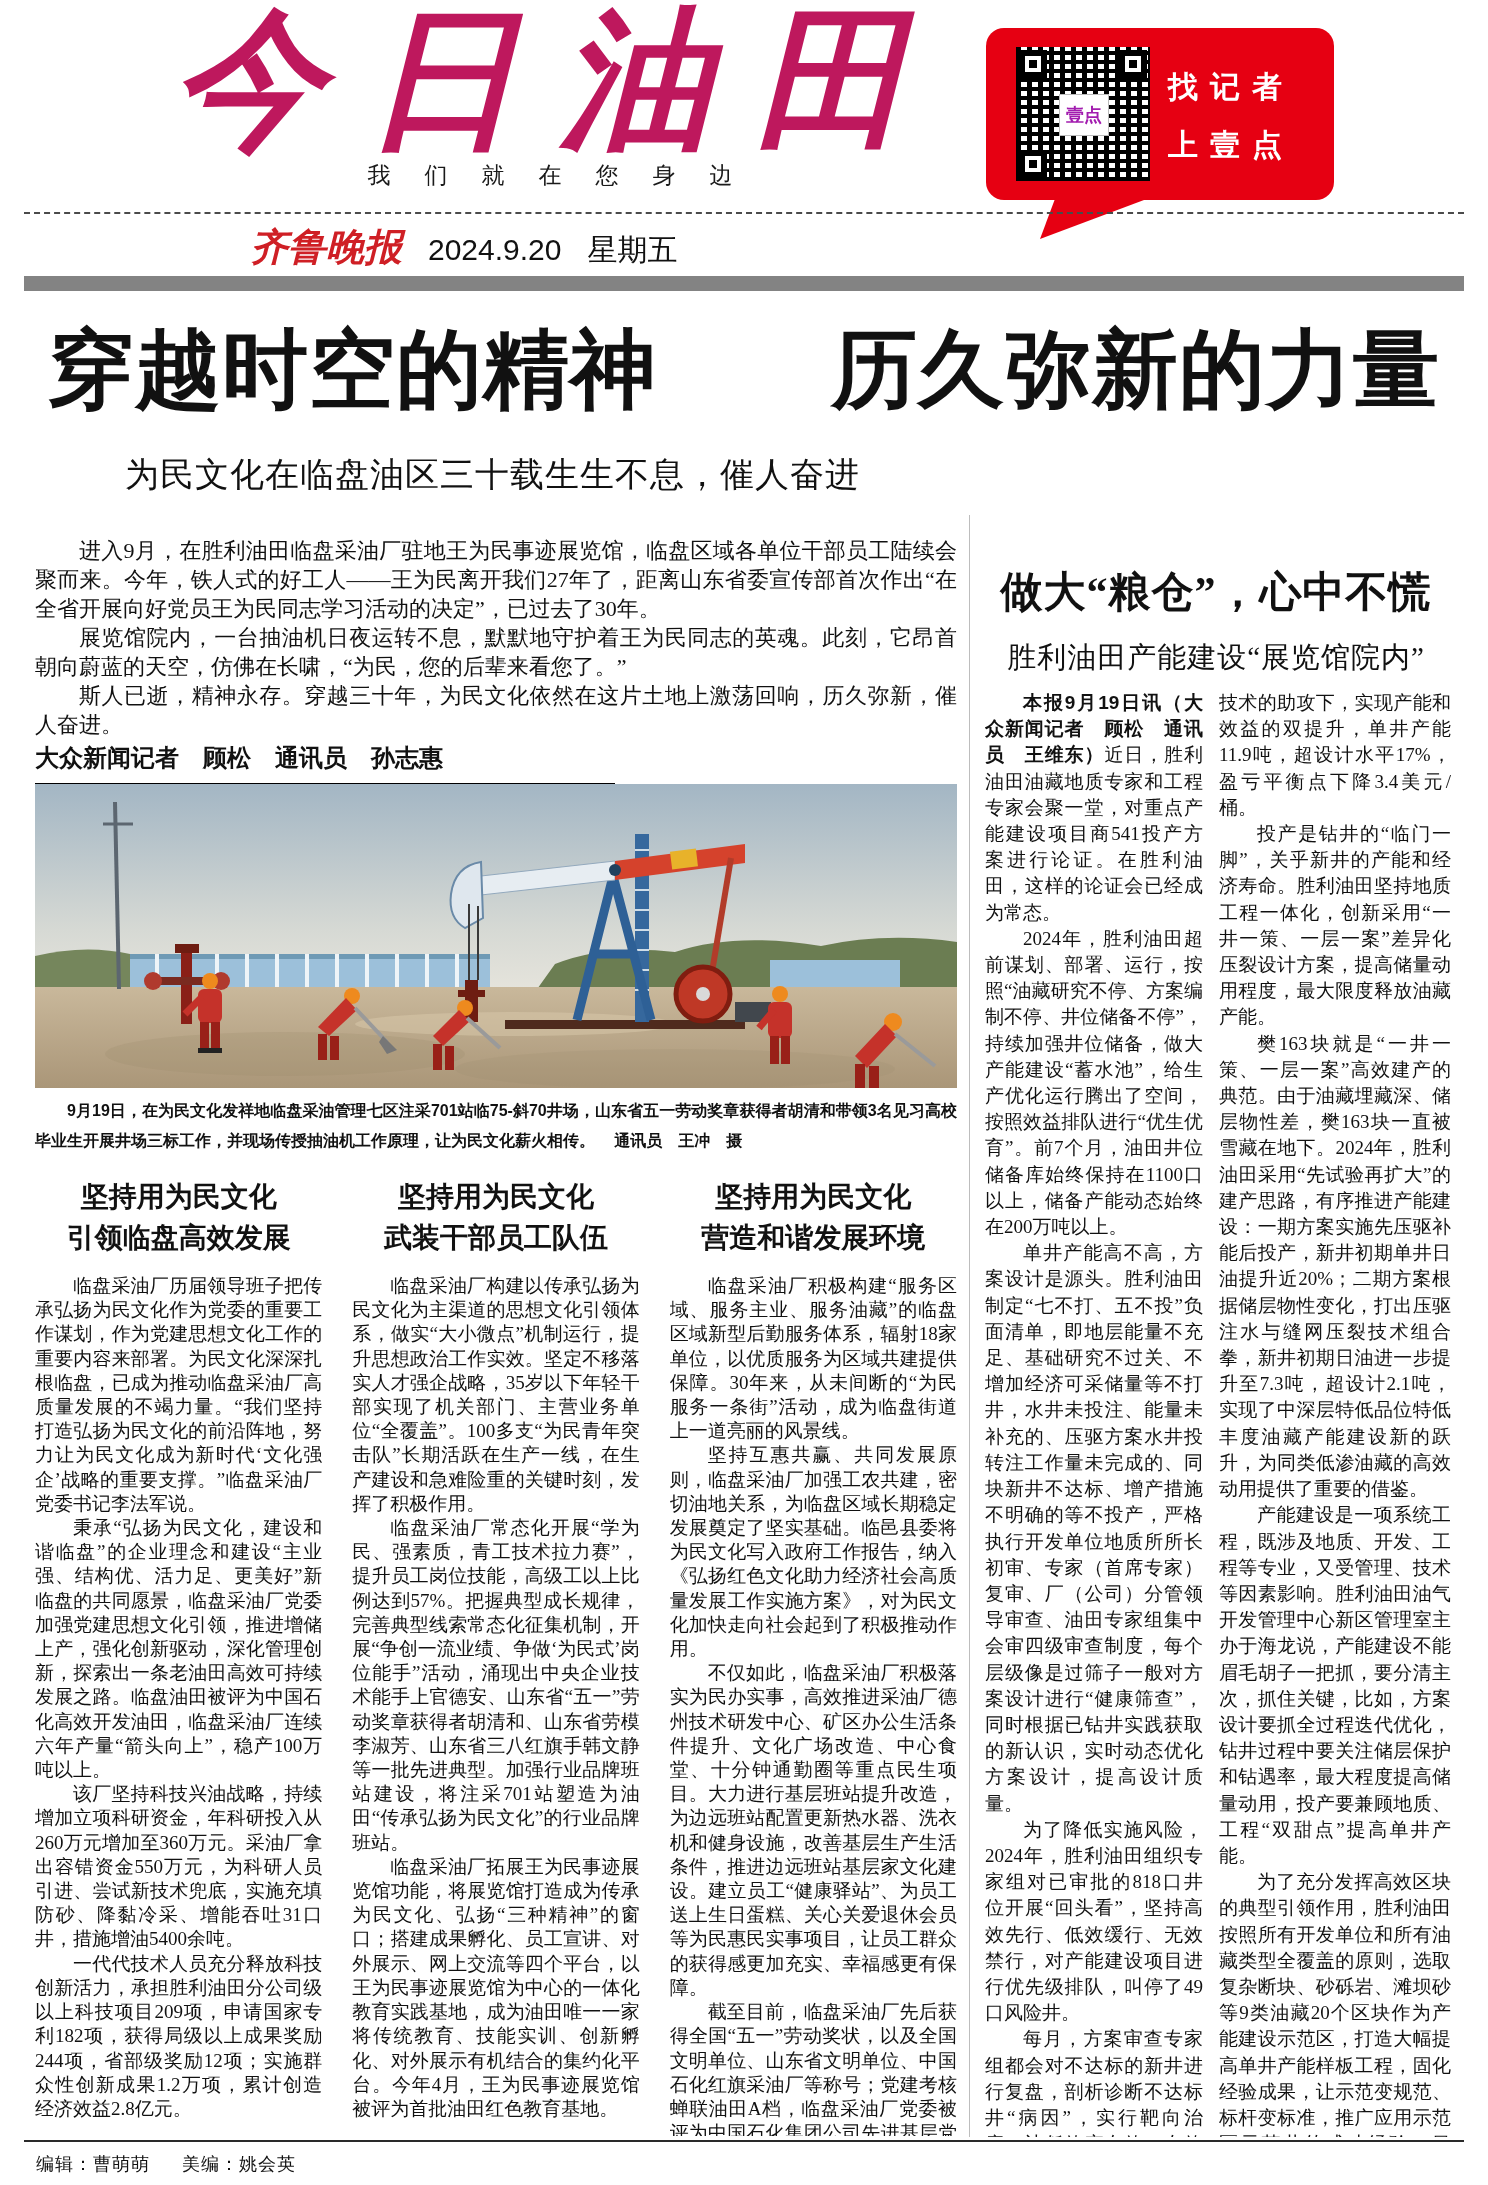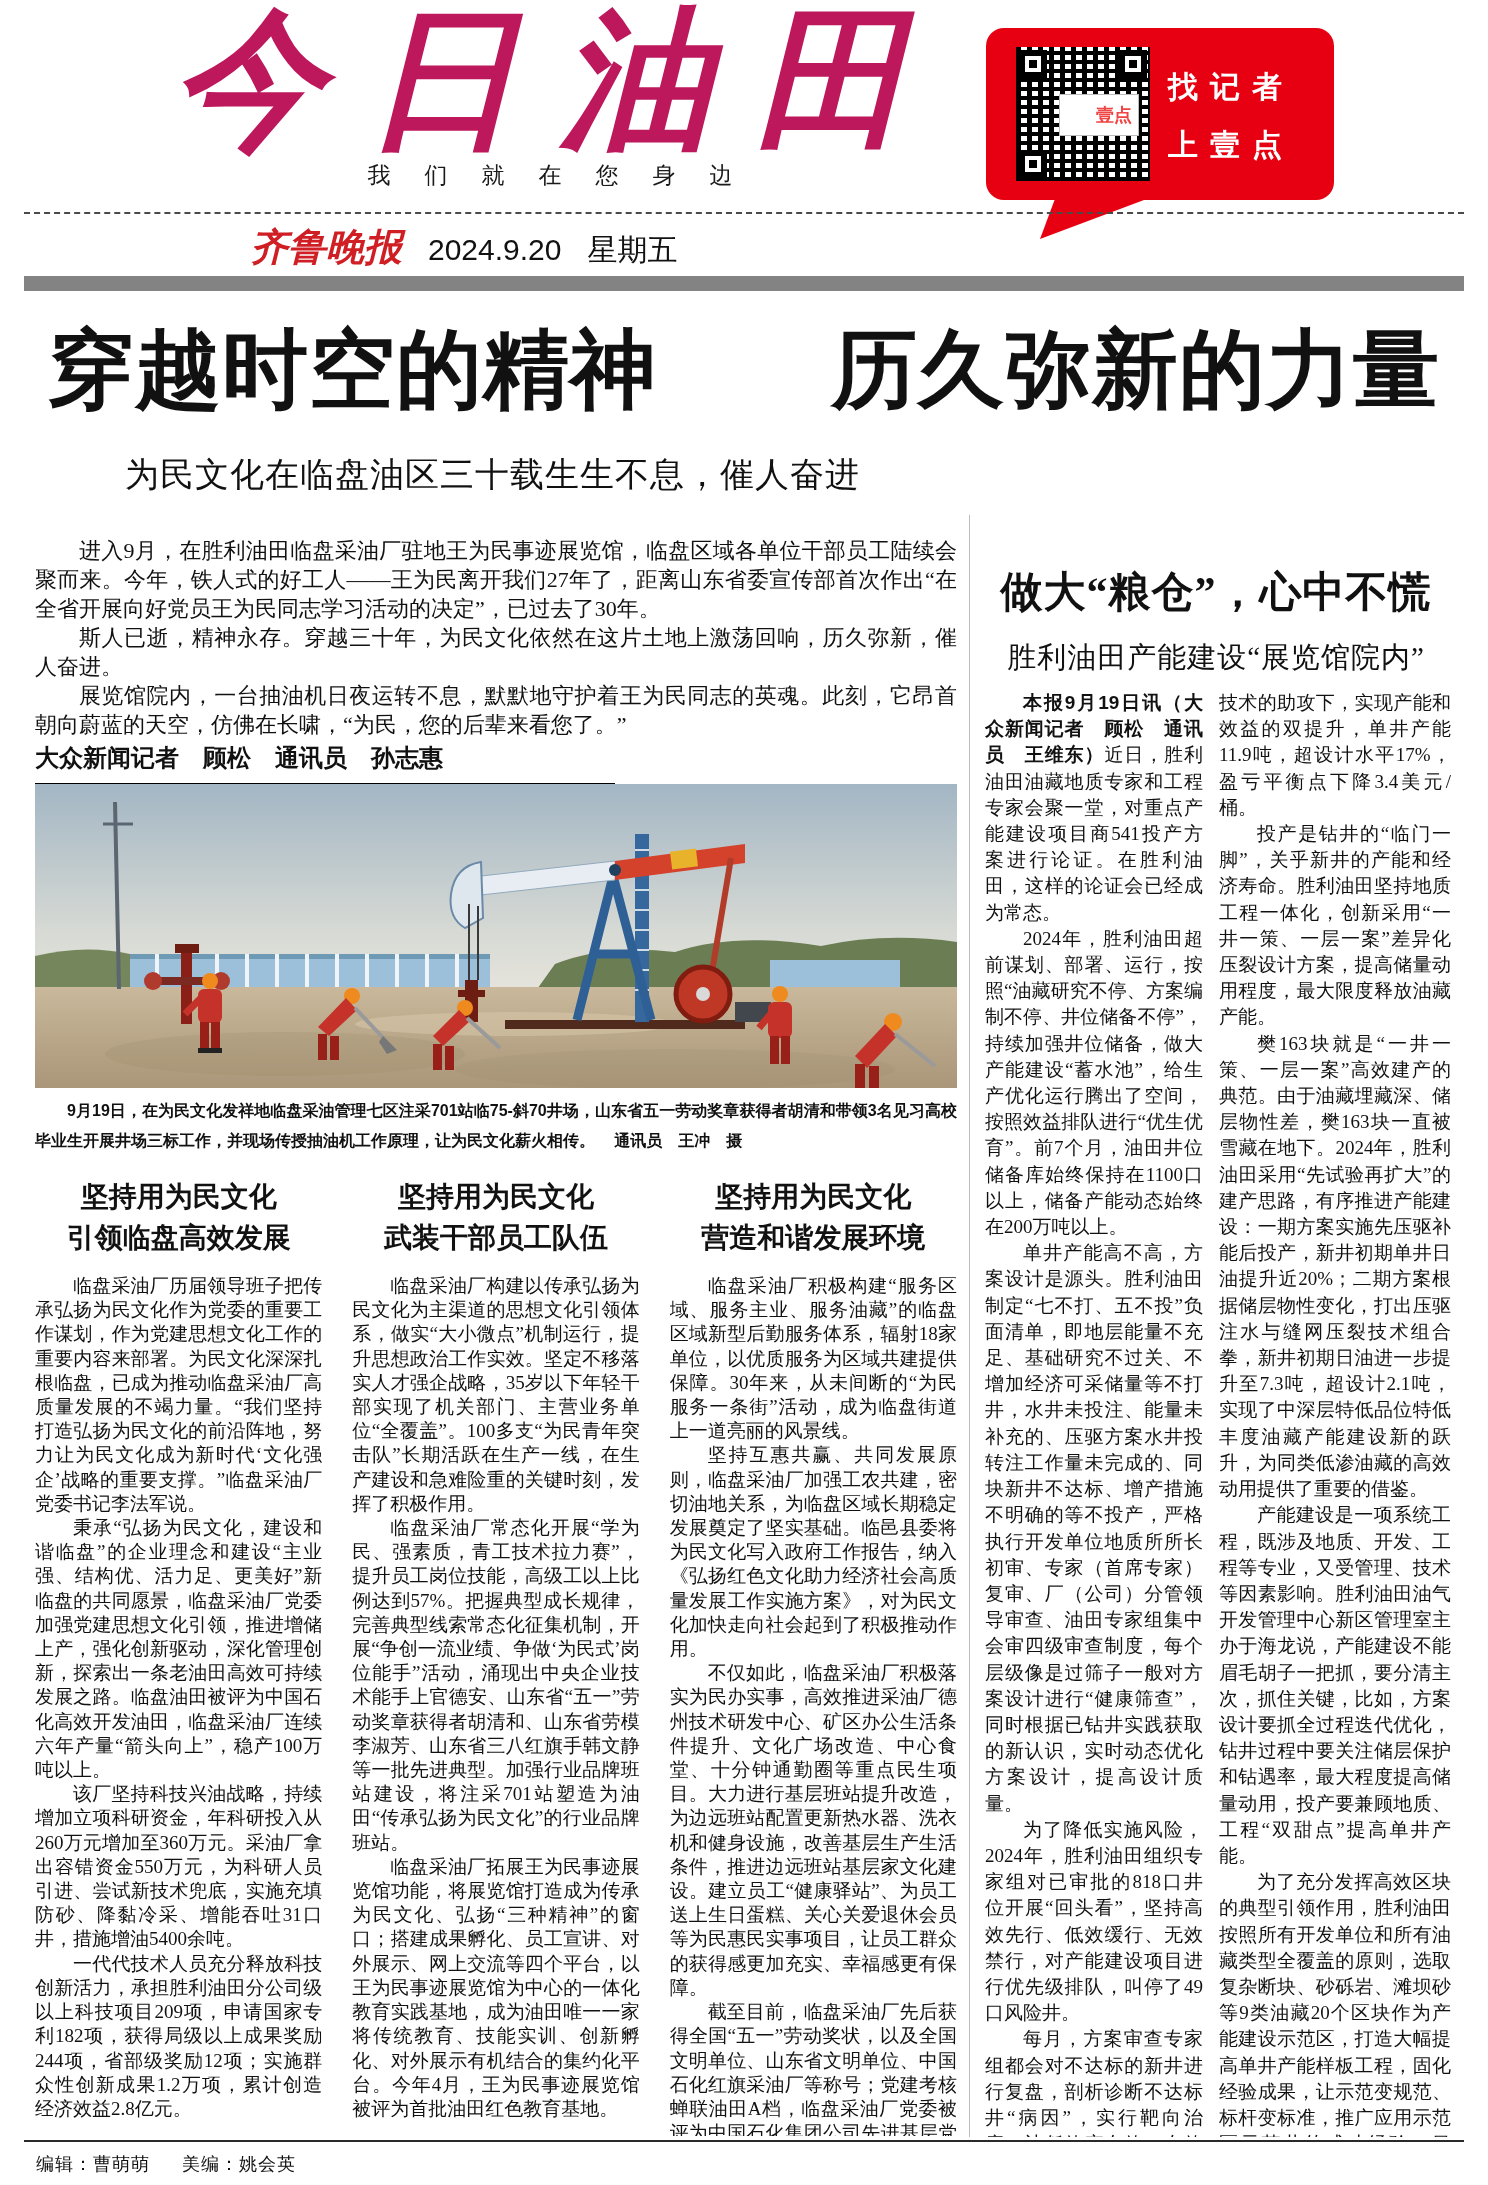--- a/index.html
+++ b/index.html
@@ -15,21 +15,21 @@
   .bubble-tail{position:absolute;left:1040px;top:197px;width:112px;height:42px;background:#e60012;
         clip-path:polygon(0 100%,14% 0,100% 0);}
   .qr{position:absolute;left:1016px;top:47px;width:134px;height:134px;background:
         repeating-linear-gradient(90deg,#000 0 5px,transparent 5px 11px),
         repeating-linear-gradient(0deg,#000 0 4px,#fff 4px 9px);}
   .qr .m{position:absolute;width:28px;height:28px;border:6px solid #000;background:#fff;box-sizing:border-box;}
   .qr .m::after{content:"";position:absolute;left:4px;top:4px;width:8px;height:8px;background:#000;}
   .qr .m.tl{left:3px;top:3px}.qr .m.tr{right:3px;top:3px}.qr .m.bl{left:3px;bottom:3px}
   .qr .logo{position:absolute;left:43px;top:47px;width:48px;height:40px;background:#fff;border:1px solid #bbb;
         display:flex;align-items:center;justify-content:center;font-family:Liberation Mono, monospace;
-        font-weight:bold;font-size:18px;color:#ef4444;padding-left:30px;}
+        font-weight:bold;font-size:18px;color:#a21caf;}
   .bubble-text{position:absolute;left:1168px;top:58px;width:160px;color:#fff;
         font-family:"Liberation Sans",sans-serif;font-weight:bold;font-size:30px;letter-spacing:12px;line-height:58px;}
   .dashed{position:absolute;left:24px;top:212px;width:1440px;border-top:2px dashed #4a4a4a;}
   .dateline{position:absolute;left:250px;top:222px;display:flex;align-items:baseline;gap:26px;}
   .dateline .paper{font-family:Liberation Mono, monospace;font-style:italic;font-weight:bold;font-size:38px;color:#cf1f25;}
   .dateline .date,.dateline .weekday{font-family:"Liberation Sans",sans-serif;font-size:30px;color:#111;}
   .graybar{position:absolute;left:24px;top:276px;width:1440px;height:15px;background:#838383;}
 
   
   .lead-headline{position:absolute;left:0;top:312px;width:1488px;text-align:center;white-space:nowrap;
@@ -97,22 +97,22 @@
     <span class="date">2024.9.20</span>
     <span class="weekday">星期五</span>
   </div>
   <div class="graybar"></div>
 
   <div class="lead-headline">穿越时空的精神　　历久弥新的力量</div>
   <div class="lead-subhead">为民文化在临盘油区三十载生生不息，催人奋进</div>
 
   <div class="intro">
     <p>进入9月，在胜利油田临盘采油厂驻地王为民事迹展览馆，临盘区域各单位干部员工陆续会聚而来。今年，铁人式的好工人——王为民离开我们27年了，距离山东省委宣传部首次作出“在全省开展向好党员王为民同志学习活动的决定”，已过去了30年。</p>
+    <p>展览馆院内，一台抽油机日夜运转不息，默默地守护着王为民同志的英魂。此刻，它昂首朝向蔚蓝的天空，仿佛在长啸，“为民，您的后辈来看您了。”</p>
     <p>斯人已逝，精神永存。穿越三十年，为民文化依然在这片土地上激荡回响，历久弥新，催人奋进。</p>
-    <p>展览馆院内，一台抽油机日夜运转不息，默默地守护着王为民同志的英魂。此刻，它昂首朝向蔚蓝的天空，仿佛在长啸，“为民，您的后辈来看您了。”</p>
   </div>
   <div class="byline">大众新闻记者　顾松　通讯员　孙志惠</div>
 
   <svg class="photo" viewBox="0 0 922 304" preserveAspectRatio="none">
     <defs>
       <linearGradient id="sky" x1="0" y1="0" x2="0" y2="1">
         <stop offset="0" stop-color="#a3b6c4"></stop>
           <stop offset="0.7" stop-color="#d6d9d4"></stop>
           <stop offset="1" stop-color="#e6e4dc"></stop>
       </linearGradient>

